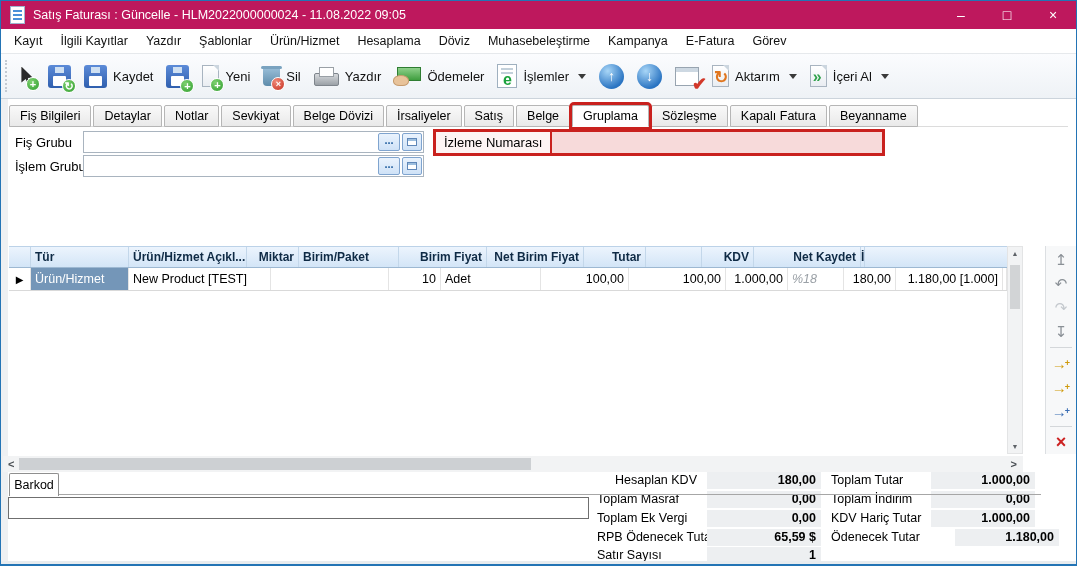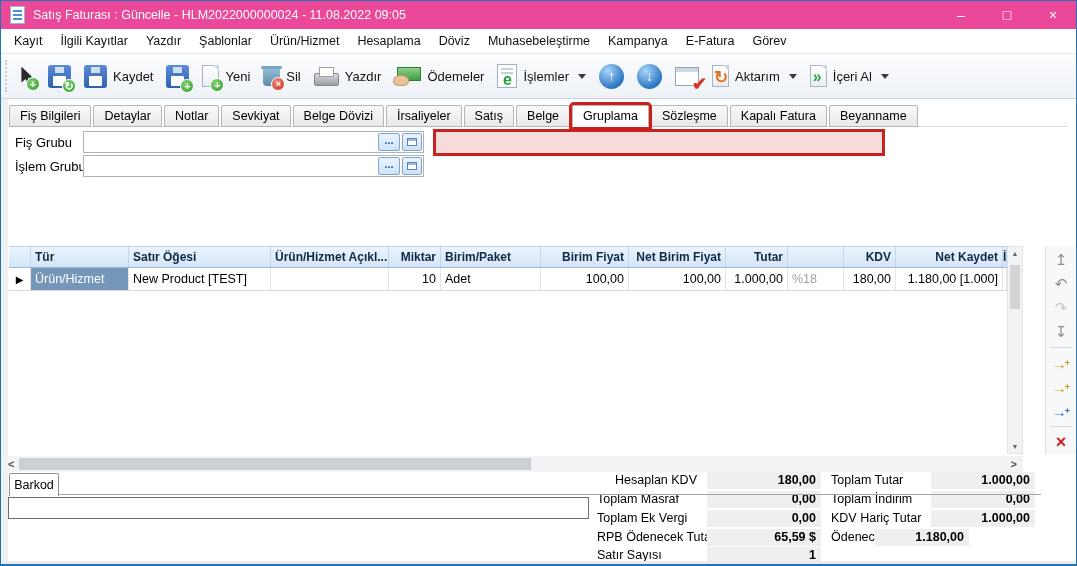--- a/index.html
+++ b/index.html
@@ -1,21 +1,21 @@
 <!DOCTYPE html>
 <html><head>
 <meta charset="utf-8">
 <style>
   html,body{margin:0;padding:0;background:#d7dbe0;}
   #window{position:relative;width:1077px;height:566px;background:#fff;
     font-family:"Liberation Sans",sans-serif;border:1px solid #2374b5;border-bottom:2px solid #2374b5;
     box-sizing:border-box;overflow:hidden;}
 
   
-  .titlebar{position:absolute;left:0;top:0;right:0;height:28px;background:#ec4899;display:flex;align-items:center;color:#fff;}
+  .titlebar{position:absolute;left:0;top:0;right:0;height:28px;background:#be185d;display:flex;align-items:center;color:#fff;}
   .doc-icon{width:13px;height:16px;background:#fff;border:1px solid #9db7d0;margin:0 8px 0 9px;position:relative;flex:0 0 auto;}
   .doc-icon::before{content:"";position:absolute;left:2px;top:3px;right:2px;height:2px;background:#4a90d9;box-shadow:0 4px 0 #4a90d9,0 8px 0 #4a90d9;}
   .title-text{font-size:12.5px;white-space:nowrap;}
   .win-controls{margin-left:auto;display:flex;height:100%;}
   .win-btn{width:46px;display:flex;align-items:center;justify-content:center;font-size:14px;cursor:default;}
 
   
   .menubar{position:absolute;left:0;top:28px;right:0;height:24px;background:#fff;display:flex;align-items:center;padding-left:4px;font-size:12.5px;color:#111;}
   .menu-item{padding:16px 9px;line-height:24px;white-space:nowrap;}
 
@@ -84,21 +84,21 @@
   .gh{box-sizing:border-box;border-right:1px solid #c3d7ea;font-weight:bold;font-size:12px;color:#0e2a45;
     padding:3px 4px;white-space:nowrap;overflow:hidden;}
   .grid-row{position:absolute;left:8px;top:267px;width:998px;height:23px;display:flex;border-bottom:1px solid #d9d9d9;
     box-sizing:border-box;background:#fff;font-size:12.5px;color:#000;}
   .gc{box-sizing:border-box;border-right:1px solid #e4e4e4;padding:4px 4px 3px;white-space:nowrap;overflow:hidden;}
   .right{text-align:right;}
   .gc.sel{background:#7496b8;color:#fff;}
   .gc.rate{color:#9aa0a6;}
   .gc.marker{display:flex;align-items:center;justify-content:center;font-size:10px;padding:0;color:#000;}
   .col-0{width:22px;}.col-1{width:98px;}.col-2{width:142px;}.col-3{width:118px;text-align:center;}.col-4{width:52px;}
-  .col-5{width:100px;}.col-6{width:88px;}.col-7{width:97px;}.col-8{width:62px;}.col-9{width:56px;}
+  .col-5{width:100px;}.col-6{width:88px;}.col-7{width:97px;}.col-8{width:62px;}.col-9{width:56px;font-style:italic;}
   .col-10{width:52px;}.col-11{width:107px;}.col-12{width:4px;padding:3px 0;}
 
   
   .vscroll{position:absolute;left:1006px;top:245px;width:16px;height:208px;background:#f2f3f4;border:1px solid #e3e4e5;box-sizing:border-box;}
   .vscroll .arr{position:absolute;left:0;right:0;text-align:center;font-size:7px;color:#5f6368;}
   .vscroll .arr.up{top:3px;}.vscroll .arr.down{bottom:3px;}
   .vthumb{position:absolute;left:2px;width:10px;top:18px;height:44px;background:#d2d4d6;}
   .hscroll{position:absolute;left:2px;top:455px;width:1020px;height:16px;background:#f2f3f4;}
   .hscroll .arr{position:absolute;top:1px;font-size:11px;font-weight:bold;color:#4a4f54;line-height:14px;}
   .hscroll .arr.left{left:5px;}.hscroll .arr.right{right:6px;}
@@ -288,27 +288,27 @@
   </div>
 
   <div class="flabel" style="left:14px;top:158px;">İşlem Grubu</div>
   <div class="lookup" style="left:82px;top:154px;">
     <input value="" style="">
     <div class="btn-dots">...</div>
     <div class="btn-win"></div>
   </div>
 
   <div class="izleme-box">
+    <div class="izleme-label">İzleme Numarası</div>
     <input class="izleme-input" value="" style="">
   </div>
 
   <div class="grid-header">
     <div class="gh col-0"></div>
     <div class="gh col-1">Tür</div>
-    <div class="gh col-2">Satır Öğesi</div>
     <div class="gh col-3">Ürün/Hizmet Açıkl...</div>
     <div class="gh col-4 right">Miktar</div>
     <div class="gh col-5">Birim/Paket</div>
     <div class="gh col-6 right">Birim Fiyat</div>
     <div class="gh col-7 right">Net Birim Fiyat</div>
     <div class="gh col-8 right">Tutar</div>
     <div class="gh col-9"></div>
     <div class="gh col-10 right">KDV</div>
     <div class="gh col-11 right">Net Kaydet</div>
     <div class="gh col-12">İ</div>
@@ -379,16 +379,16 @@
   <div class="sum-label" style="left:596px;top:546px;width:108px;">Satır Sayısı</div>
   <div class="sum-value" style="left:706px;top:546px;width:114px;">1</div>
 
   <div class="sum-label" style="left:830px;top:471px;width:98px;">Toplam Tutar</div>
   <div class="sum-value" style="left:930px;top:471px;width:104px;">1.000,00</div>
   <div class="sum-label" style="left:830px;top:490px;width:98px;">Toplam İndirim</div>
   <div class="sum-value" style="left:930px;top:490px;width:104px;">0,00</div>
   <div class="sum-label" style="left:830px;top:509px;width:98px;">KDV Hariç Tutar</div>
   <div class="sum-value" style="left:930px;top:509px;width:104px;">1.000,00</div>
   <div class="sum-label" style="left:830px;top:528px;width:98px;">Ödenecek Tutar</div>
-  <div class="sum-value" style="left:874px;top:528px;width:94px;">1.180,00</div>
+  <div class="sum-value" style="left:954px;top:528px;width:104px;">1.180,00</div>
 
   <div class="bottom-strip"></div>
 </div>
 
 </body></html>

